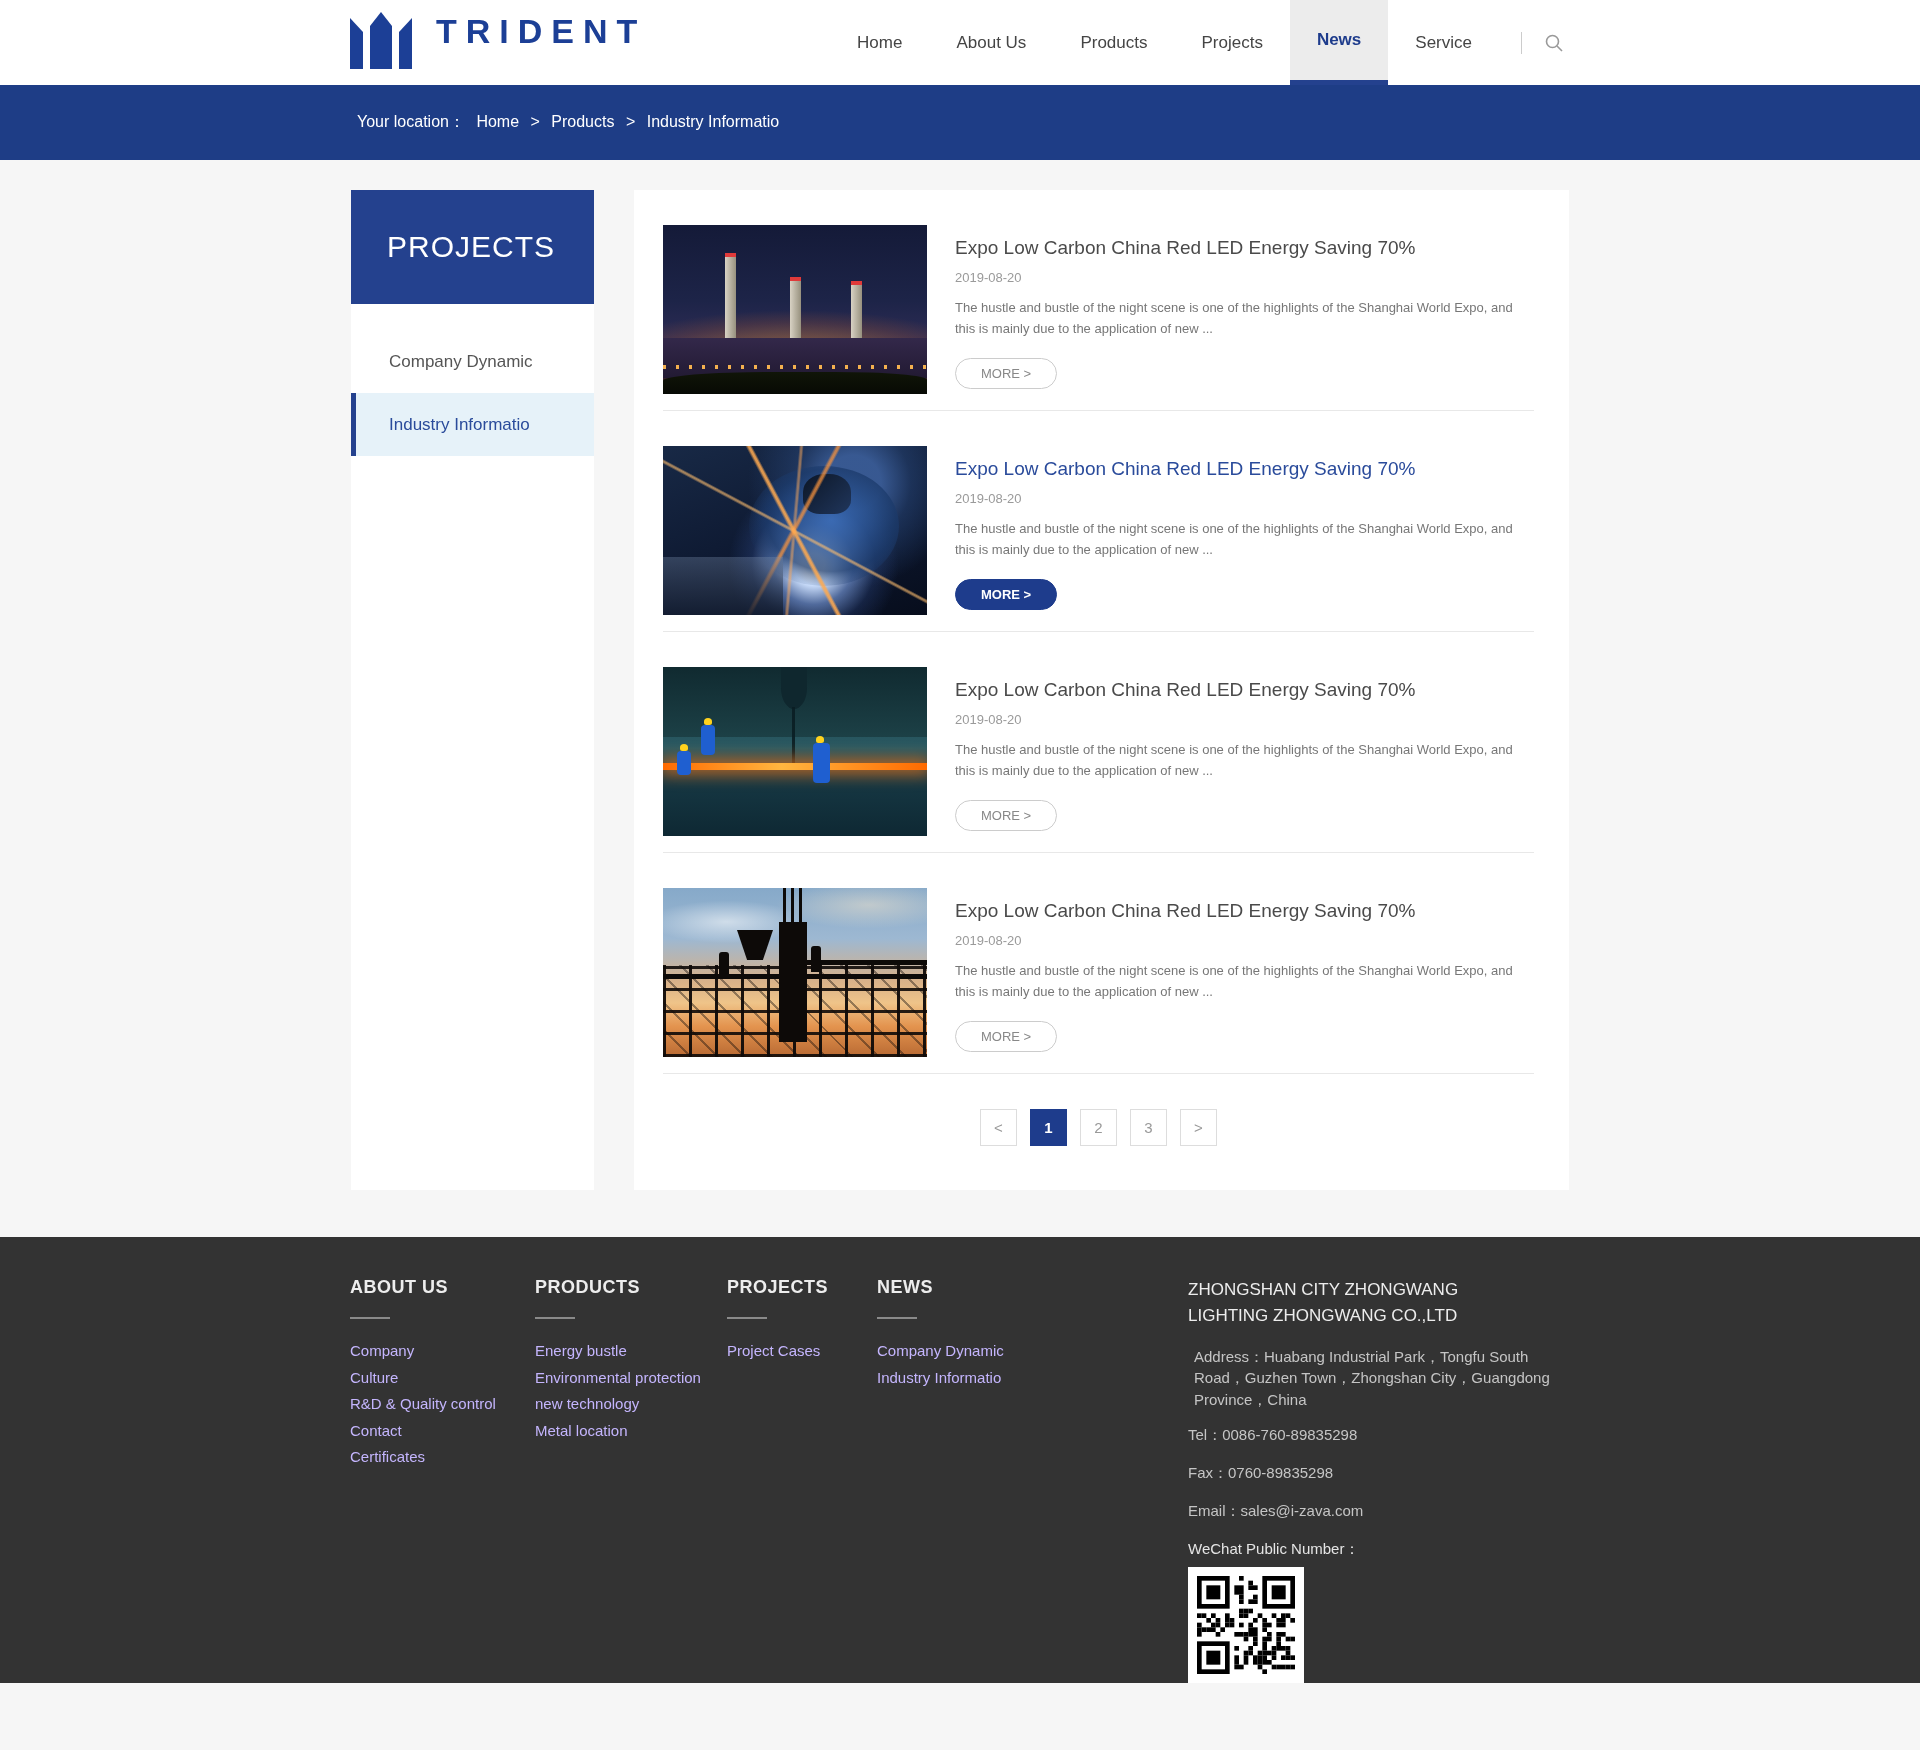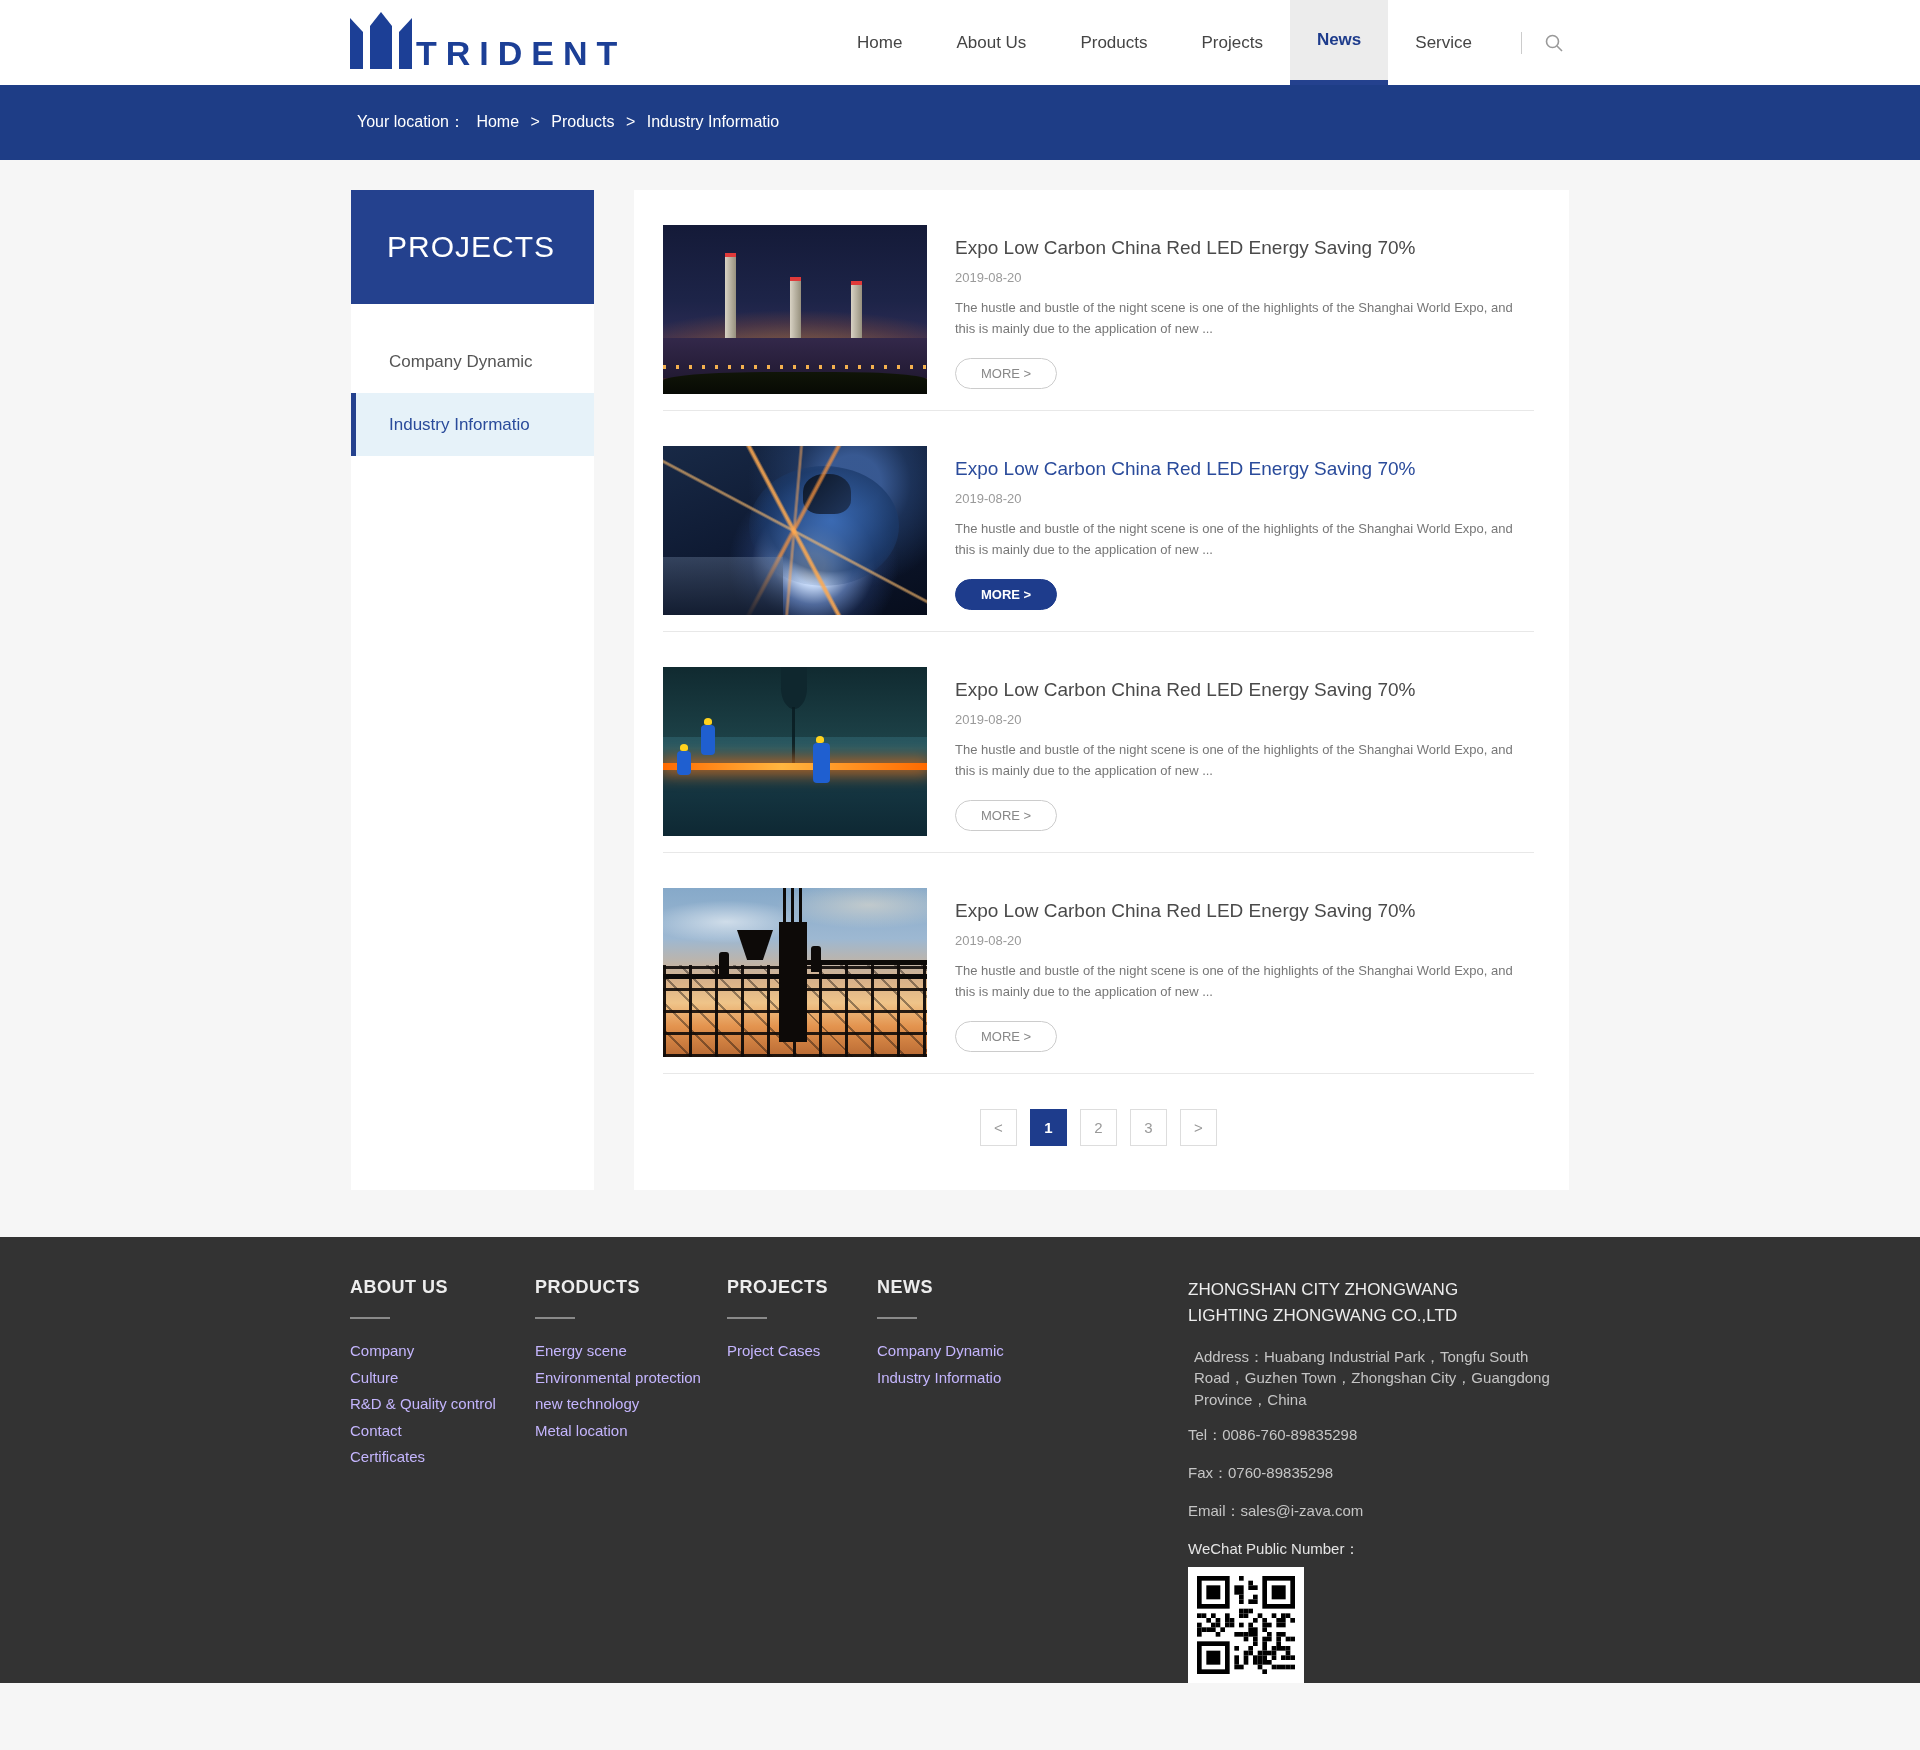--- a/index.html
+++ b/index.html
@@ -2,21 +2,21 @@
 <html><head>
 <meta charset="utf-8">
 <style>
   * { margin:0; padding:0; box-sizing:border-box; }
   html,body { width:1920px; background:#f6f6f6; font-family:"Liberation Sans", sans-serif; }
   a { text-decoration:none; color:inherit; }
 
   
   .header { height:85px; background:#fff; }
   .header-inner { width:1220px; margin:0 auto; height:100%; display:flex; align-items:center; justify-content:space-between; }
-  .logo { display:flex; align-items:flex-end; gap:4px; cursor:pointer; }
+  .logo { display:flex; align-items:flex-start; gap:24px; cursor:pointer; }
   .logo-text { font-size:34px; font-weight:700; letter-spacing:9px; color:#1c3f96; }
   .nav { display:flex; height:100%; align-items:stretch; }
   .nav-item { display:flex; align-items:center; padding:0 27px; font-size:17px; color:#454545; cursor:pointer; }
   .nav-item.active { background:#ececec; border-bottom:5px solid #24418e; color:#1e3c8c; font-weight:700; }
   .nav-divider { width:1px; height:22px; background:#ccc; align-self:center; margin:0 16px 0 22px; }
   .search-btn { align-self:center; display:flex; align-items:center; padding:6px; cursor:pointer; }
 
   
   .band { height:75px; background:#1e3d86; display:flex; align-items:center; }
   .band-inner { width:1218px; margin:0 auto; color:#fff; font-size:16px; padding-left:6px; }
@@ -269,21 +269,21 @@
       <a class="f-link">Company</a>
       <a class="f-link">Culture</a>
       <a class="f-link">R&amp;D &amp; Quality control</a>
       <a class="f-link">Contact</a>
       <a class="f-link">Certificates</a>
     </div>
 
     <div class="f-col c2">
       <h4>PRODUCTS</h4>
       <div class="f-rule"></div>
-      <a class="f-link">Energy scene</a>
+      <a class="f-link">Energy bustle</a>
       <a class="f-link">Environmental protection</a>
       <a class="f-link">new technology</a>
       <a class="f-link">Metal location</a>
     </div>
 
     <div class="f-col c3">
       <h4>PROJECTS</h4>
       <div class="f-rule"></div>
       <a class="f-link">Project Cases</a>
     </div>

